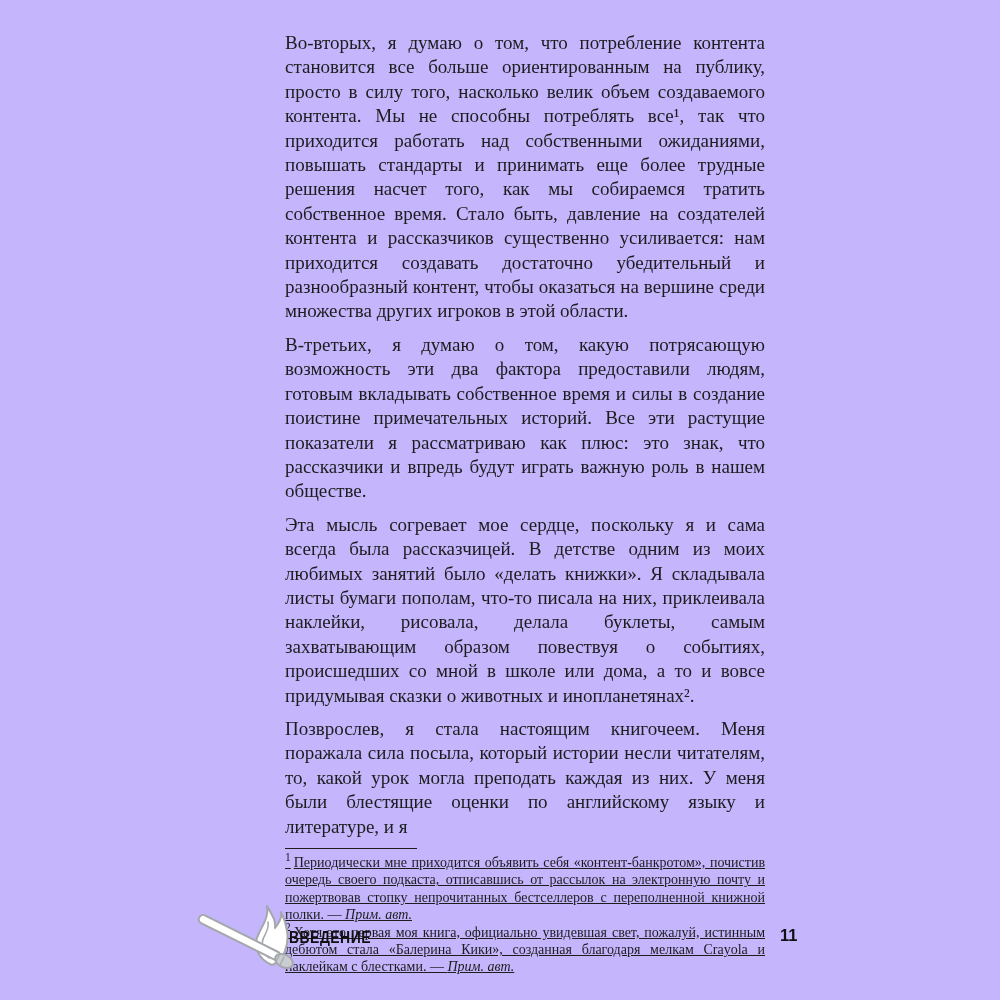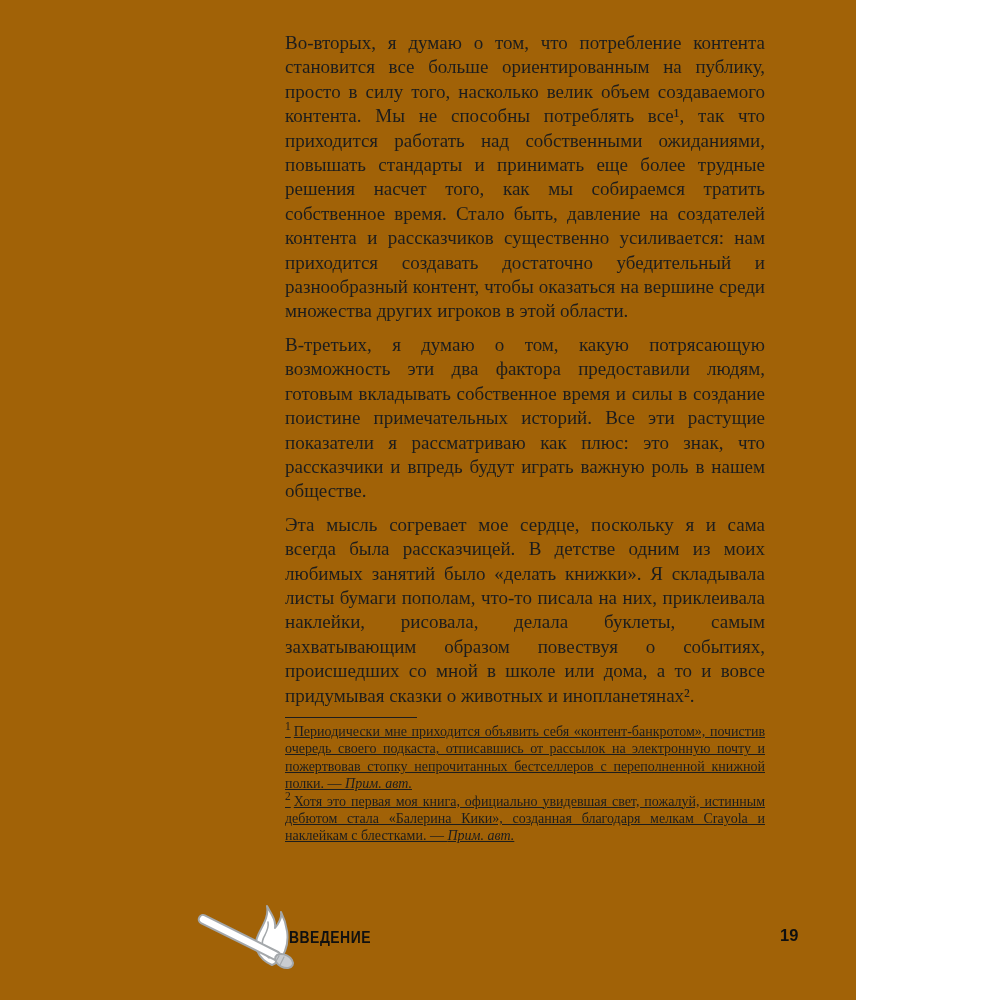--- a/index.html
+++ b/index.html
@@ -2,23 +2,23 @@
 <html lang="ru"><head>
 <meta charset="utf-8">
 <style>
   html, body {
     margin: 0;
     padding: 0;
     background: #ffffff;
   }
   .book-page {
     position: relative;
-    width: 856px;
+    width: 1000px;
     height: 1000px;
-    background: #a16207;
+    background: #c4b5fd;
     overflow: hidden;
     font-family: "Liberation Serif", "DejaVu Serif", serif;
   }
   .content {
     position: absolute;
     left: 285px;
     top: 31px;
     width: 480px;
     color: #1d1d1d;
   }
@@ -82,20 +82,21 @@
 </style>
 </head>
 <body>
 
 <div class="book-page">
 
   <div class="content">
     <p class="par">Во-вторых, я думаю о том, что потребление контента становится все больше ориентированным на публику, просто в силу того, насколько велик объем создаваемого контента. Мы не способны потреблять все¹, так что приходится работать над собственными ожиданиями, повышать стандарты и принимать еще более трудные решения насчет того, как мы собираемся тратить собственное время. Стало быть, давление на создателей контента и рассказчиков существенно усиливается: нам приходится создавать достаточно убедительный и разнообразный контент, чтобы оказаться на вершине среди множества других игроков в этой области.</p>
     <p class="par">В-третьих, я думаю о том, какую потрясающую возможность эти два фактора предоставили людям, готовым вкладывать собственное время и силы в создание поистине примечательных историй. Все эти растущие показатели я рассматриваю как плюс: это знак, что рассказчики и впредь будут играть важную роль в нашем обществе.</p>
     <p class="par">Эта мысль согревает мое сердце, поскольку я и сама всегда была рассказчицей. В детстве одним из моих любимых занятий было «делать книжки». Я складывала листы бумаги пополам, что-то писала на них, приклеивала наклейки, рисовала, делала буклеты, самым захватывающим образом повествуя о событиях, происшедших со мной в школе или дома, а то и вовсе придумывая сказки о животных и инопланетянах².</p>
+    <p class="par">Позврослев, я стала настоящим книгочеем. Меня поражала сила посыла, который истории несли читателям, то, какой урок могла преподать каждая из них. У меня были блестящие оценки по английскому языку и литературе, и я</p>
 
     <div class="fn-sep"></div>
 
     <p class="footnote"><span class="fn-marker">1</span><span>Периодически мне приходится объявить себя «контент-банкротом», почистив очередь своего подкаста, отписавшись от рассылок на электронную почту и пожертвовав стопку непрочитанных бестселлеров с переполненной книжной полки. — </span><em>Прим. авт.</em></p>
 
     <p class="footnote"><span class="fn-marker">2</span><span>Хотя это первая моя книга, официально увидевшая свет, пожалуй, истинным дебютом стала «Балерина Кики», созданная благодаря мелкам Crayola и наклейкам с блестками. — </span><em>Прим. авт.</em></p>
   </div>
 
   <svg class="match-svg" viewBox="0 0 110 75" width="110" height="75" aria-hidden="true">
 
@@ -103,15 +104,15 @@
     <path d="M 73,56 C 66,50 64,41 69,33 C 71,29 73,25 72,20" fill="none" stroke="#a4a8ab" stroke-width="1.5" stroke-linecap="round"></path>
 
     <rect x="3" y="13" width="90" height="8.5" rx="4" fill="#ffffff" stroke="#a4a8ab" stroke-width="2" transform="rotate(26.5 7 17)"></rect>
 
     <ellipse cx="88" cy="59" rx="9.5" ry="6.2" fill="#c9ccd0" stroke="#a4a8ab" stroke-width="2" transform="rotate(26.5 88 59)"></ellipse>
     <path d="M 83,54 L 79,61 M 88,55 L 84,63" fill="none" stroke="#a4a8ab" stroke-width="1.2" stroke-linecap="round"></path>
   </svg>
 
   <div class="footer-label">ВВЕДЕНИЕ</div>
 
-  <div class="page-number">19</div>
+  <div class="page-number">11</div>
 
 </div>
 
 </body></html>

